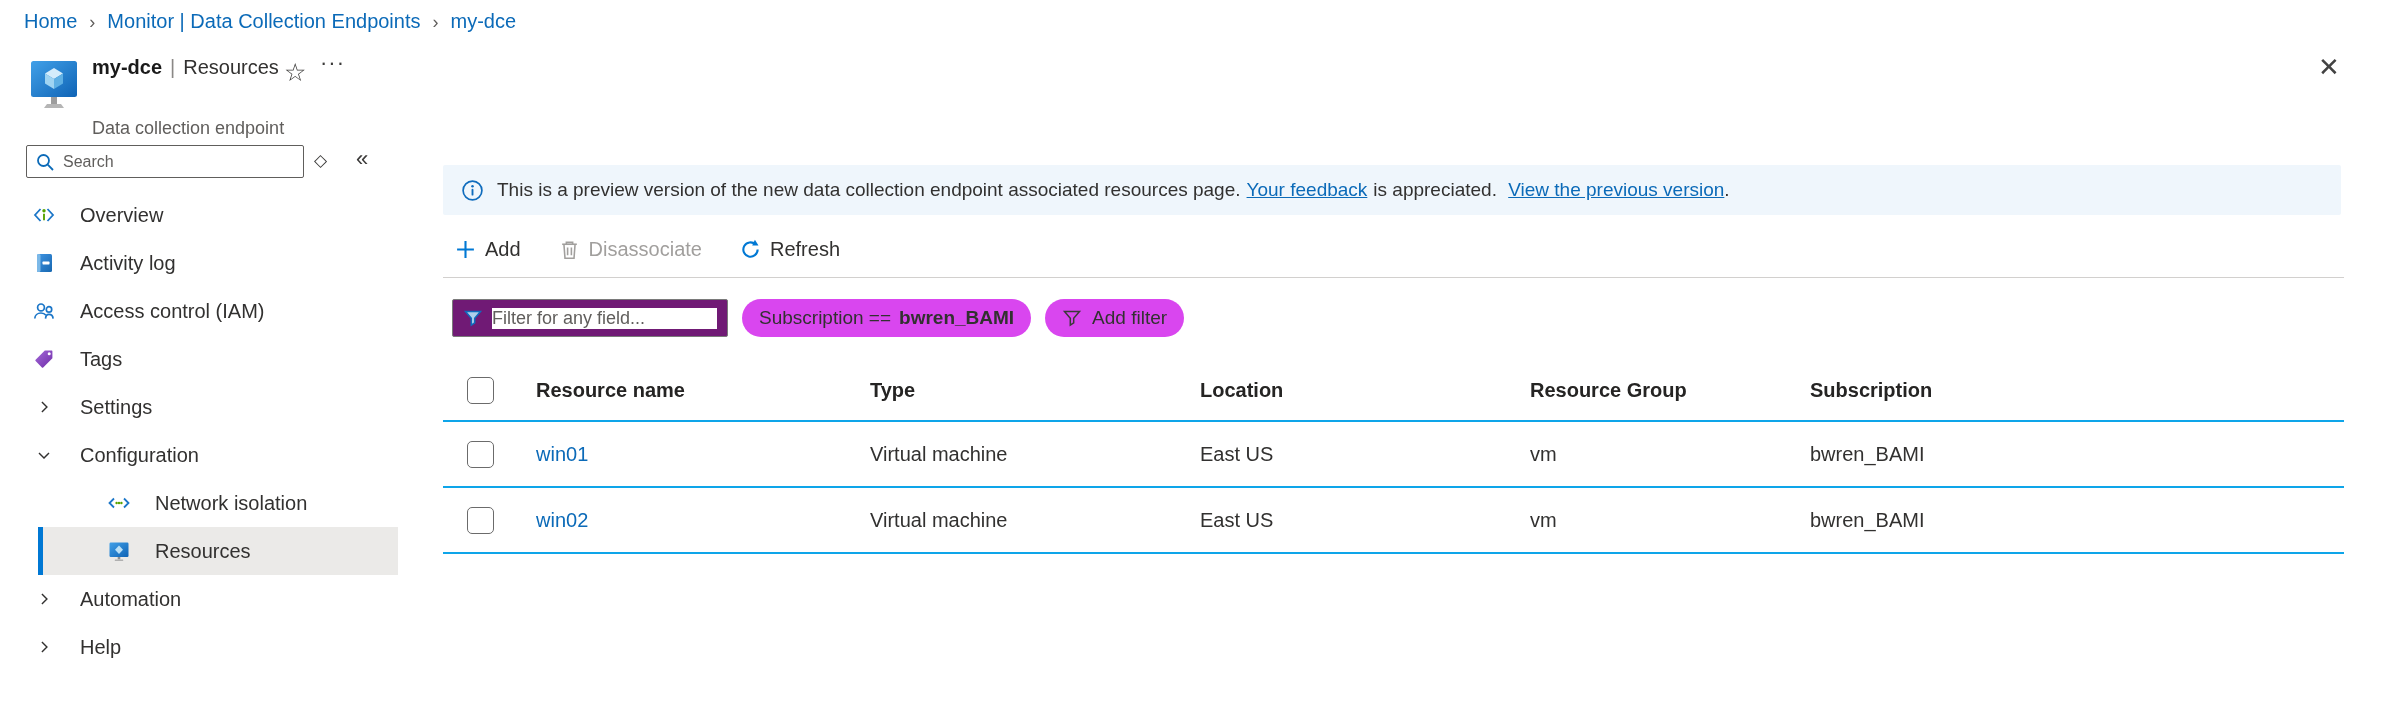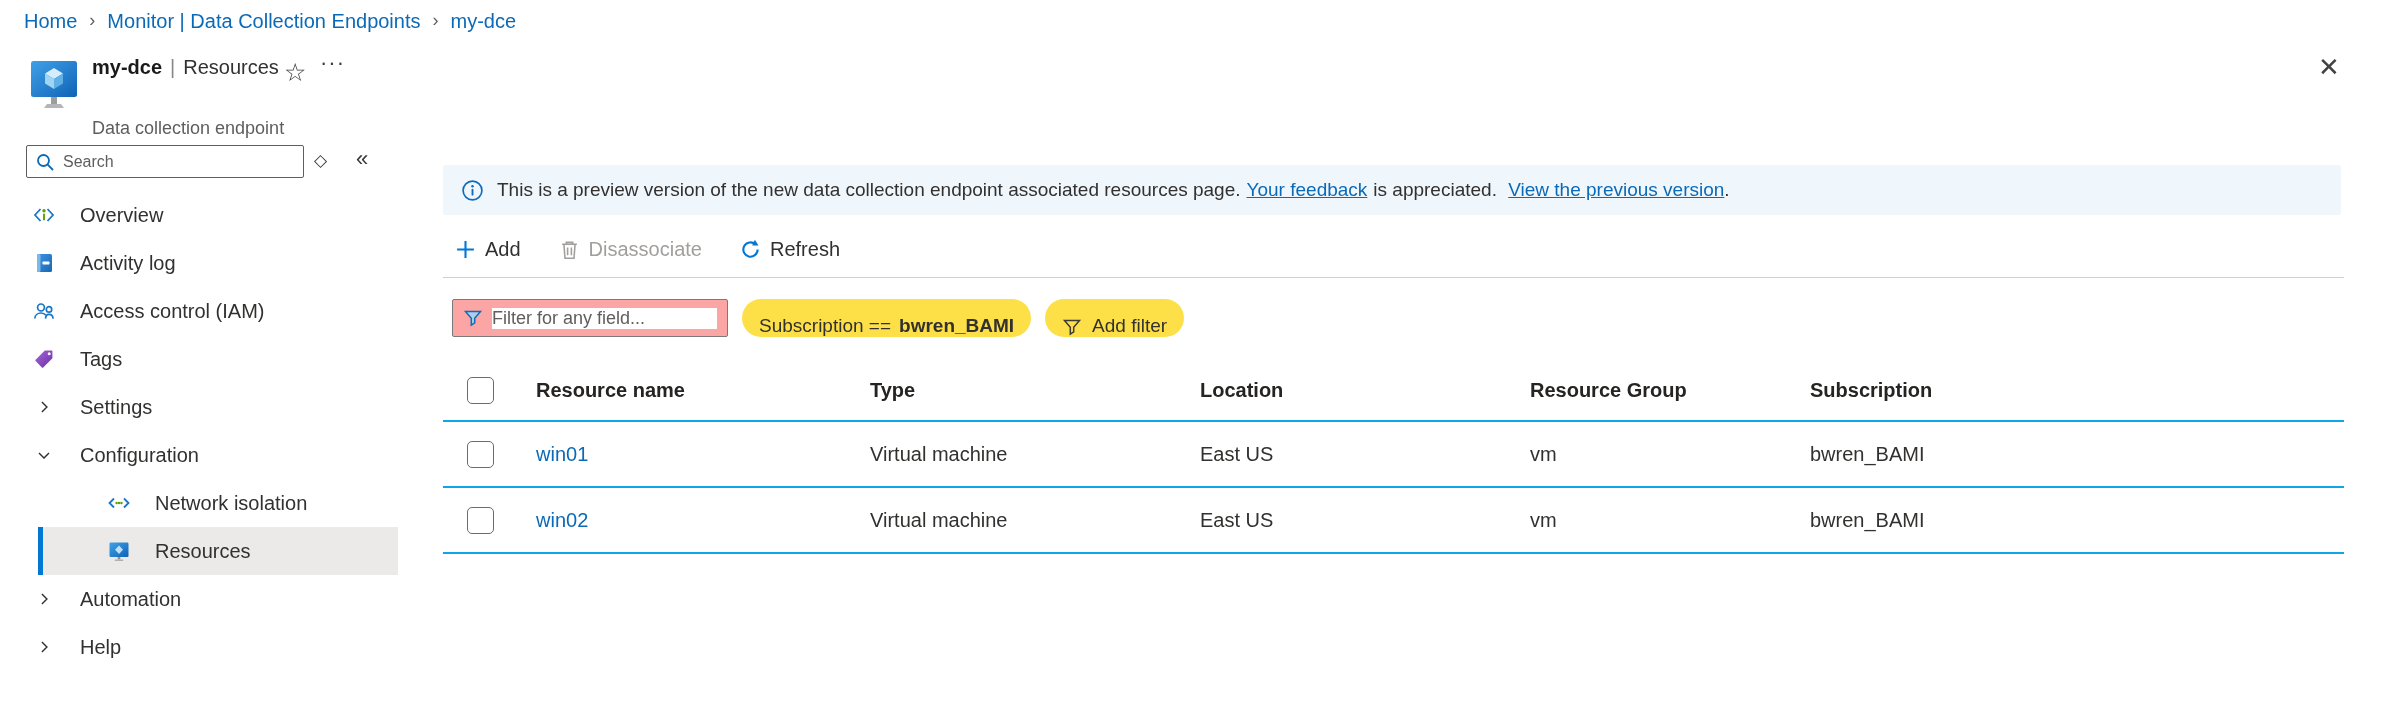--- a/index.html
+++ b/index.html
@@ -1,21 +1,21 @@
 <!DOCTYPE html>
 <html><head>
 <meta charset="utf-8">
 <style>
   * { margin:0; padding:0; box-sizing:border-box; }
   html,body { width:2386px; height:709px; background:#fff; overflow:hidden;
               font-family:"Liberation Sans", sans-serif; color:#323130; }
   .abs { position:absolute; }
 
   
-  #breadcrumb { left:24px; top:10px; display:flex; align-items:flex-start; gap:10px; font-size:20px; }
+  #breadcrumb { left:24px; top:10px; display:flex; align-items:flex-end; gap:10px; font-size:20px; }
   .crumb { color:#0b6ab8; cursor:pointer; }
   .crumb-sep { color:#605e5c; font-size:18px; padding:0 2px; }
 
   
   #res-icon-big { left:30px; top:58px; }
   #page-title { left:92px; top:56px; font-size:20px; white-space:nowrap; }
   .title-primary { font-weight:700; color:#1a1a1a; }
   .title-pipe { color:#8a8886; font-weight:300; padding:0 8px; }
   .title-secondary { font-weight:300; color:#323130; }
   #fav-star { left:284px; top:58px; font-size:25px; color:#3b3a39; cursor:pointer; }
@@ -44,26 +44,26 @@
             display:flex; align-items:center; gap:13px; padding-left:18px; font-size:19px; }
   .banner-link { color:#0b6ab8; text-decoration:underline; cursor:pointer; }
   .banner-seg { margin-right:6px; }
 
   #toolbar { left:443px; top:226px; height:46px; display:flex; align-items:center; padding-left:12px; }
   .tb-btn { display:flex; align-items:center; gap:9px; font-size:20px; cursor:pointer; margin-right:38px; }
   .tb-btn.disabled { color:#a19f9d; cursor:default; }
   #toolbar-divider { left:443px; top:277px; width:1901px; height:1px; background:#d2d0ce; }
 
   #filter-row { left:443px; top:299px; display:flex; align-items:center; gap:14px; padding-left:9px; }
-  #filter-input { width:276px; height:38px; border:1px solid #7a7a7a; border-radius:2px; background:#fca5a5;
+  #filter-input { width:276px; height:38px; border:1px solid #7a7a7a; border-radius:2px; background:#701a75;
                   display:flex; align-items:center; gap:9px; padding:0 10px; }
   #filter-input input { border:none; outline:none; flex:1; min-width:0; font-size:18px; font-family:inherit; color:#323130; }
   #filter-input input::placeholder { color:#605e5c; }
-  .pill { height:38px; border-radius:19px; background:#fde047; display:flex; align-items:flex-end;
-          padding:0 17px; font-size:19px; cursor:pointer; white-space:nowrap; }
+  .pill { height:38px; border-radius:19px; background:#d946ef; display:flex; align-items:center;
+          padding:16px 17px; font-size:19px; cursor:pointer; white-space:nowrap; }
   .pill .pill-value { font-weight:700; margin-left:8px; }
   .pill .pill-ico { margin-right:10px; display:flex; }
 
   
   #resource-table { left:443px; top:360px; width:1901px; }
   .t-row { display:grid; grid-template-columns:93px 334px 330px 330px 280px 1fr;
            align-items:center; border-bottom:2px solid #0ea5e9; }
   .t-head { height:62px; font-weight:700; color:#252423; font-size:20px; }
   .t-data { height:66px; font-size:20px; }
   .cb { width:27px; height:27px; border:1.5px solid #6b6b6b; border-radius:5px; background:#fff;

